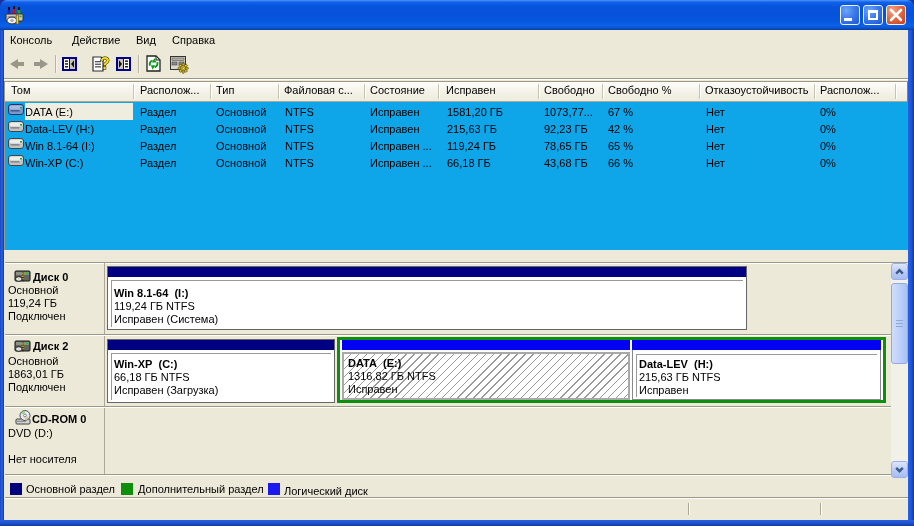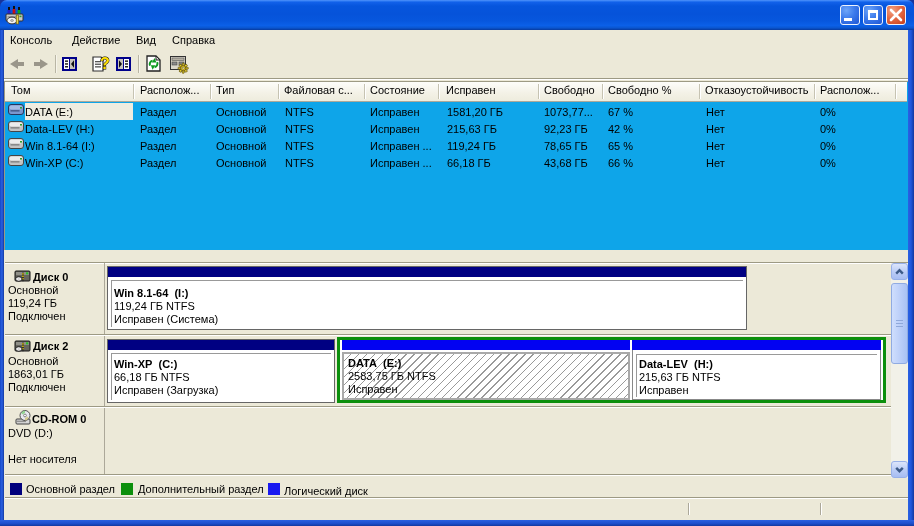--- a/index.html
+++ b/index.html
@@ -316,21 +316,21 @@
         <div class="ptext" style="top:18px;font-weight:bold">Win-XP&nbsp; (C:)</div>
         <div class="ptext" style="top:31px">66,18 ГБ NTFS</div>
         <div class="ptext" style="top:44px">Исправен (Загрузка)</div>
       </div>
 
       <div id="extended">
         <div class="abs" style="left:2px;top:0px;width:288px;height:60px">
           <div class="stripe bblue"></div>
           <div class="hatchbox"></div>
           <div class="ptext" style="top:17px;font-weight:bold">DATA&nbsp; (E:)</div>
-          <div class="ptext" style="top:30px">2583,75 ГБ NTFS</div>
+          <div class="ptext" style="top:30px">1316,82 ГБ NTFS</div>
           <div class="ptext" style="top:43px">Исправен</div>
         </div>
         <div class="part" style="left:292px;top:0px;width:249px;height:60px;border-color:#888">
           <div class="stripe bblue" style="top:-1px;left:-1px;right:-1px"></div>
           <div class="inner"></div>
           <div class="ptext" style="top:17px;font-weight:bold">Data-LEV&nbsp; (H:)</div>
           <div class="ptext" style="top:30px">215,63 ГБ NTFS</div>
           <div class="ptext" style="top:43px">Исправен</div>
         </div>
       </div>

